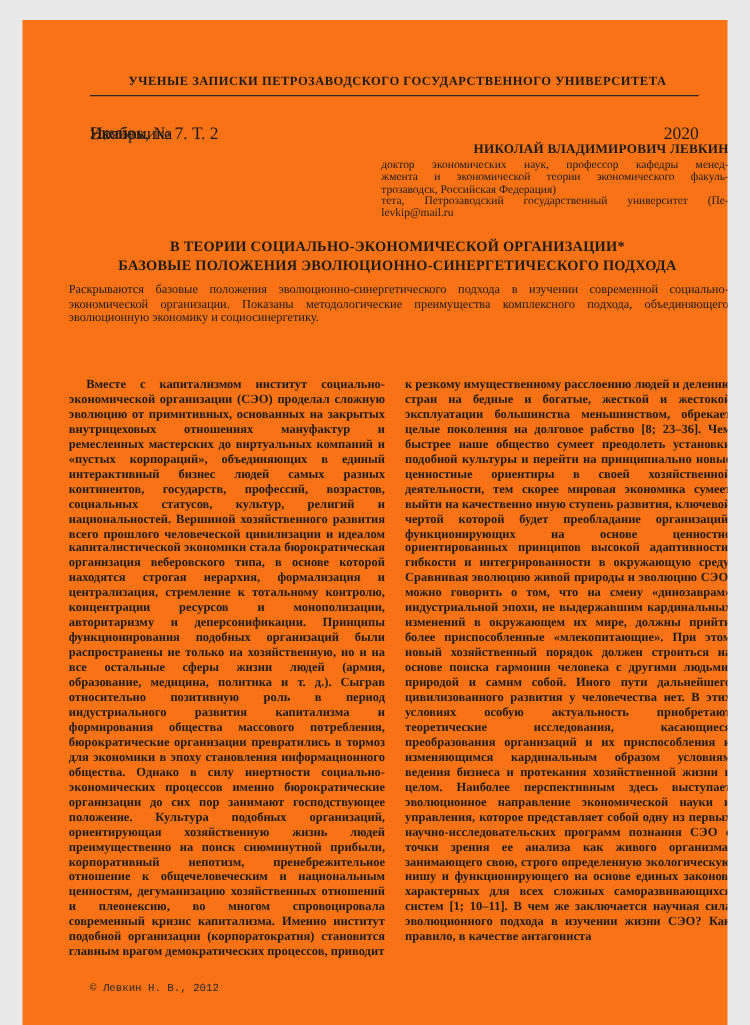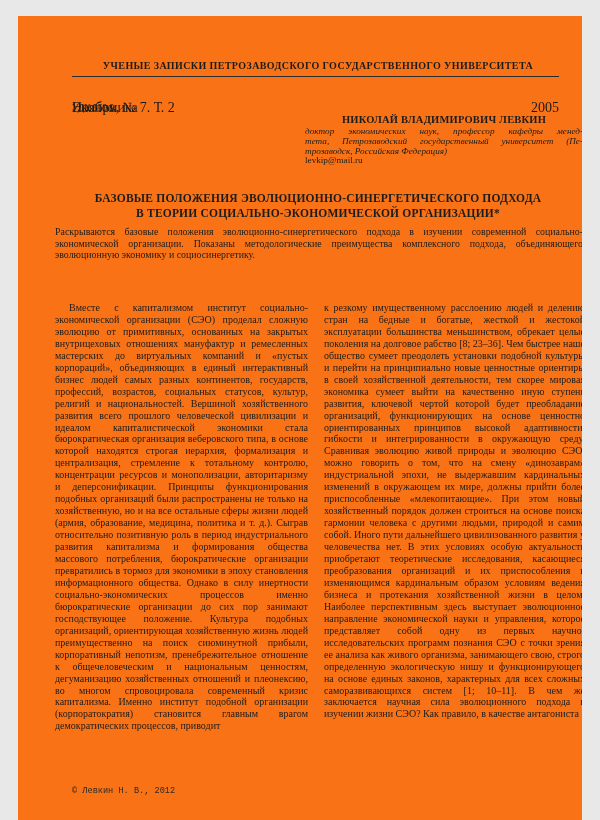--- a/index.html
+++ b/index.html
@@ -15,60 +15,61 @@
   .rule {
     position:absolute; top:60px; left:54px; width:487px; height:0;
     border-top:1.2px solid #2b2b2b;
   }
   .issue-row { position:absolute; top:84px; left:54px; width:487px; height:12px; font-size:14px; font-weight:normal; }
   .issue-left  { position:absolute; left:0; top:0; }
   .issue-center{ position:absolute; left:0; top:0; width:100%; text-align:left; }
   .issue-right { position:absolute; right:0; top:0; }
   .udk { position:absolute; top:87px; left:54px; font-size:9.5px; }
   .author { position:absolute; top:98px; left:287px; width:278px; }
-  .author-name { text-align:center; font-weight:bold; font-size:10.5px; letter-spacing:0.2px; margin-bottom:2px; }
-  .aff-line { font-size:9.2px; line-height:9.8px; text-align:justify; text-align-last:justify;font-style:italic; }
+  .author-name { text-align:right; font-weight:bold; font-size:10.5px; letter-spacing:0.2px; margin-bottom:2px; }
+  .aff-line { font-size:9.2px; line-height:9.8px; text-align:justify; text-align-last:justify; }
   .aff-last { text-align-last:left; }
   .email { font-size:9.2px; line-height:9.8px; }
   .title { position:absolute; top:175px; left:30px; width:540px; text-align:center; font-weight:bold; font-size:11.5px; line-height:14.5px; letter-spacing:0.2px; }
   .abstract { position:absolute; top:210px; left:37px; width:528px; font-size:9.9px; line-height:11.6px; text-align:justify; }
   .keywords { position:absolute; top:246px; left:37px; width:528px; font-size:8.6px; line-height:10px; text-align:justify; }
-  .col { position:absolute; top:286px; height:482px; font-size:10px; line-height:11.95px; text-align:justify; overflow:hidden; }
+  .col { position:absolute; top:286px; height:482px; font-size:10px; line-height:11.95px; text-align:justify; overflow:hidden;font-weight:bold; }
   .col-left  { left:37px;  width:253px; text-indent:14px; }
   .col-right { left:306px; width:261px; }
   .copyright { position:absolute; top:770px; left:54px; font-size:8.6px; color:#2a2a2a;font-family:Liberation Mono, monospace; }
 </style>
 </head>
 <body>
 
 <div class="page">
 
   <div class="jheader">УЧЕНЫЕ ЗАПИСКИ ПЕТРОЗАВОДСКОГО ГОСУДАРСТВЕННОГО УНИВЕРСИТЕТА</div>
 
   <div class="rule"></div>
 
   <div class="issue-row">
     <span class="issue-left">Ноябрь, № 7. Т. 2</span>
     <span class="issue-center">Экономика</span>
-    <span class="issue-right">2005</span>
+    <span class="issue-right">2020</span>
   </div>
 
   <div class="udk">УДК 559.9</div>
 
   <div class="author">
     <div class="author-name">НИКОЛАЙ ВЛАДИМИРОВИЧ ЛЕВКИН</div>
     <div class="aff-line">доктор экономических наук, профессор кафедры менед-</div>
+    <div class="aff-line">жмента и экономической теории экономического факуль-</div>
+    <div class="aff-line aff-last">трозаводск, Российская Федерация)</div>
     <div class="aff-line">тета, Петрозаводский государственный университет (Пе-</div>
-    <div class="aff-line aff-last">трозаводск, Российская Федерация)</div>
     <div class="email">levkip@mail.ru</div>
   </div>
 
   <div class="title">
+    <div>В ТЕОРИИ СОЦИАЛЬНО-ЭКОНОМИЧЕСКОЙ ОРГАНИЗАЦИИ*</div>
     <div>БАЗОВЫЕ ПОЛОЖЕНИЯ ЭВОЛЮЦИОННО-СИНЕРГЕТИЧЕСКОГО ПОДХОДА</div>
-    <div>В ТЕОРИИ СОЦИАЛЬНО-ЭКОНОМИЧЕСКОЙ ОРГАНИЗАЦИИ*</div>
   </div>
 
   <div class="abstract">Раскрываются базовые положения эволюционно-синергетического подхода в изучении современной социально-экономической организации. Показаны методологические преимущества комплексного подхода, объединяющего эволюционную экономику и социосинергетику.</div>
 
 
   <div class="col col-left">Вместе с капитализмом институт социально-экономической организации (СЭО) проделал сложную эволюцию от примитивных, основанных на закрытых внутрицеховых отношениях мануфактур и ремесленных мастерских до виртуальных компаний и «пустых корпораций», объединяющих в единый интерактивный бизнес людей самых разных континентов, государств, профессий, возрастов, социальных статусов, культур, религий и национальностей. Вершиной хозяйственного развития всего прошлого человеческой цивилизации и идеалом капиталистической экономики стала бюрократическая организация веберовского типа, в основе которой находятся строгая иерархия, формализация и централизация, стремление к тотальному контролю, концентрации ресурсов и монополизации, авторитаризму и деперсонификации. Принципы функционирования подобных организаций были распространены не только на хозяйственную, но и на все остальные сферы жизни людей (армия, образование, медицина, политика и т. д.). Сыграв относительно позитивную роль в период индустриального развития капитализма и формирования общества массового потребления, бюрократические организации превратились в тормоз для экономики в эпоху становления информационного общества. Однако в силу инертности социально-экономических процессов именно бюрократические организации до сих пор занимают господствующее положение. Культура подобных организаций, ориентирующая хозяйственную жизнь людей преимущественно на поиск сиюминутной прибыли, корпоративный непотизм, пренебрежительное отношение к общечеловеческим и национальным ценностям, дегуманизацию хозяйственных отношений и плеонексию, во многом спровоцировала современный кризис капитализма. Именно институт подобной организации (корпоратократия) становится главным врагом демократических процессов, приводит</div>
   <div class="col col-right">к резкому имущественному расслоению людей и делению стран на бедные и богатые, жесткой и жестокой эксплуатации большинства меньшинством, обрекает целые поколения на долговое рабство [8; 23–36]. Чем быстрее наше общество сумеет преодолеть установки подобной культуры и перейти на принципиально новые ценностные ориентиры в своей хозяйственной деятельности, тем скорее мировая экономика сумеет выйти на качественно иную ступень развития, ключевой чертой которой будет преобладание организаций, функционирующих на основе ценностно ориентированных принципов высокой адаптивности, гибкости и интегрированности в окружающую среду. Сравнивая эволюцию живой природы и эволюцию СЭО, можно говорить о том, что на смену «динозаврам» индустриальной эпохи, не выдержавшим кардинальных изменений в окружающем их мире, должны прийти более приспособленные «млекопитающие». При этом новый хозяйственный порядок должен строиться на основе поиска гармонии человека с другими людьми, природой и самим собой. Иного пути дальнейшего цивилизованного развития у человечества нет. В этих условиях особую актуальность приобретают теоретические исследования, касающиеся преобразования организаций и их приспособления к изменяющимся кардинальным образом условиям ведения бизнеса и протекания хозяйственной жизни в целом. Наиболее перспективным здесь выступает эволюционное направление экономической науки и управления, которое представляет собой одну из первых научно-исследовательских программ познания СЭО с точки зрения ее анализа как живого организма, занимающего свою, строго определенную экологическую нишу и функционирующего на основе единых законов, характерных для всех сложных саморазвивающихся систем [1; 10–11]. В чем же заключается научная сила эволюционного подхода в изучении жизни СЭО? Как правило, в качестве антагониста</div>
 
   <div class="copyright">© Левкин Н. В., 2012</div>
 

